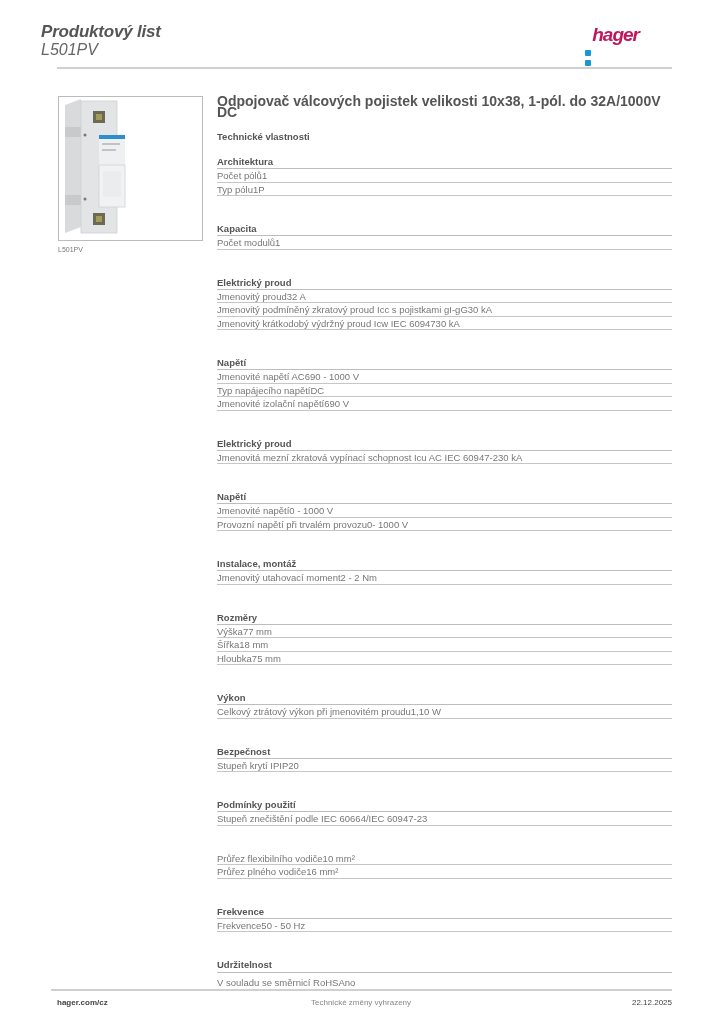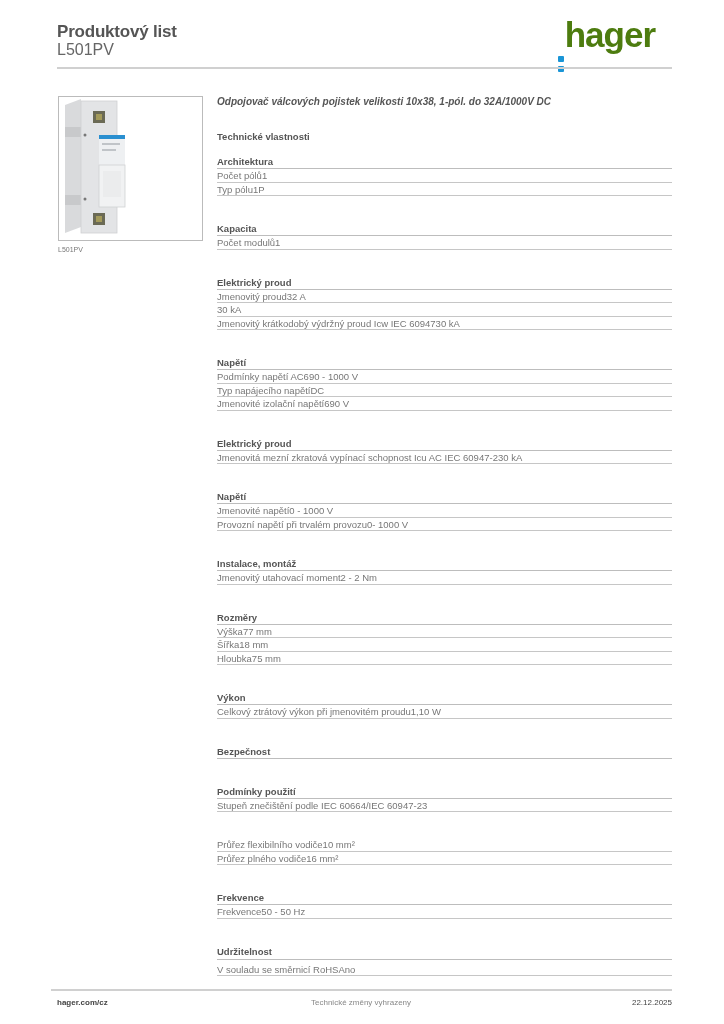--- a/index.html
+++ b/index.html
@@ -1,32 +1,32 @@
 <!DOCTYPE html>
 <html><head>
 <meta charset="utf-8">
 <style>
   html, body { margin: 0; padding: 0; background: #ffffff; }
   body {
     width: 724px; height: 1024px; position: relative; overflow: hidden;
     font-family: "Liberation Sans", sans-serif; color: #555;
   }
-  .header { position: absolute; left: 57px; top: 20px; width: 615px; height: 50px; }
+  .header { position: absolute; left: 41px; top: 20px; width: 615px; height: 50px; font-style: italic; }
   .doc-title { position: absolute; left: 0; top: 2px; font-size: 17px; font-weight: bold; color: #555; letter-spacing: -0.2px; }
   .doc-code { position: absolute; left: 0; top: 21px; font-size: 16px; color: #666; }
-  .logo { position: absolute; right: 17px; top: 0px; font-size: 35px; font-weight: bold; color: #4d7c0f; letter-spacing: -1px; line-height: 30px; }
+  .logo { position: absolute; right: 17px; top: 0px; font-size: 19px; font-weight: bold; color: #be185d; letter-spacing: -1px; line-height: 30px; }
   .logo .colon { display: inline-block; width: 7px; position: relative; }
   .logo .colon i { position: absolute; left: 0; width: 6px; height: 6px; background: #1a95d6; border-radius: 1px; }
   .header-rule { position: absolute; left: 57px; top: 67px; width: 615px; height: 2px; background: #d0d0d0; }
 
   .image-box { position: absolute; left: 58px; top: 96px; width: 143px; height: 143px; border: 1px solid #bbb; background: #fff; }
   .image-caption { position: absolute; left: 58px; top: 246px; font-size: 7px; color: #777; }
 
   .content { position: absolute; left: 217px; top: 96px; width: 455px; }
-  .product-desc { font-size: 10px; font-weight: bold; color: #555; height: 14px; line-height: 11px; font-style: italic; }
+  .product-desc { font-size: 14px; font-weight: bold; color: #555; height: 14px; line-height: 11px; }
   .section-title-main { font-size: 9.5px; font-weight: bold; color: #555; margin-top: 21px; height: 24px; }
 
   .group { margin-bottom: 26px; }
   .group-title { font-size: 9.5px; font-weight: bold; color: #555; height: 13px; line-height: 13px; border-bottom: 1.5px solid #bdbdbd; }
   .row { display: flex; justify-content: flex-start; font-size: 9.5px; color: #777; height: 12.5px; line-height: 13px; border-bottom: 1.5px solid #c6c6c6; }
   .row .label { white-space: nowrap; }
   .row .value { white-space: nowrap; text-align: right; }
   .group.spaced .group-title { height: 14px; margin-bottom: 3px; border-bottom: 1.5px solid #bdbdbd; }
 
   .footer-rule { position: absolute; left: 51px; top: 989px; width: 621px; height: 1.5px; background: #d0d0d0; }
@@ -98,31 +98,32 @@
           <span class="value">1</span>
         </div>
       </div>
       <div class="group">
         <div class="group-title">Elektrický proud</div>
         <div class="row">
           <span class="label">Jmenovitý proud</span>
           <span class="value">32 A</span>
         </div>
         <div class="row">
+          <span class="label">Jmenovitý podmíněný zkratový proud Icc s pojistkami gI-gG</span>
           <span class="value">30 kA</span>
         </div>
         <div class="row">
           <span class="label">Jmenovitý krátkodobý výdržný proud Icw IEC 60947</span>
           <span class="value">30 kA</span>
         </div>
       </div>
       <div class="group">
         <div class="group-title">Napětí</div>
         <div class="row">
-          <span class="label">Podmínky napětí AC</span>
+          <span class="label">Jmenovité napětí AC</span>
           <span class="value">690 - 1000 V</span>
         </div>
         <div class="row">
           <span class="label">Typ napájecího napětí</span>
           <span class="value">DC</span>
         </div>
         <div class="row">
           <span class="label">Jmenovité izolační napětí</span>
           <span class="value">690 V</span>
         </div>
@@ -169,20 +170,24 @@
       </div>
       <div class="group">
         <div class="group-title">Výkon</div>
         <div class="row">
           <span class="label">Celkový ztrátový výkon při jmenovitém proudu</span>
           <span class="value">1,10 W</span>
         </div>
       </div>
       <div class="group">
         <div class="group-title">Bezpečnost</div>
+        <div class="row">
+          <span class="label">Stupeň krytí IP</span>
+          <span class="value">IP20</span>
+        </div>
       </div>
       <div class="group">
         <div class="group-title">Podmínky použití</div>
         <div class="row">
           <span class="label">Stupeň znečištění podle IEC 60664/IEC 60947-2</span>
           <span class="value">3</span>
         </div>
       </div>
       <div class="group">
         <div class="row">

